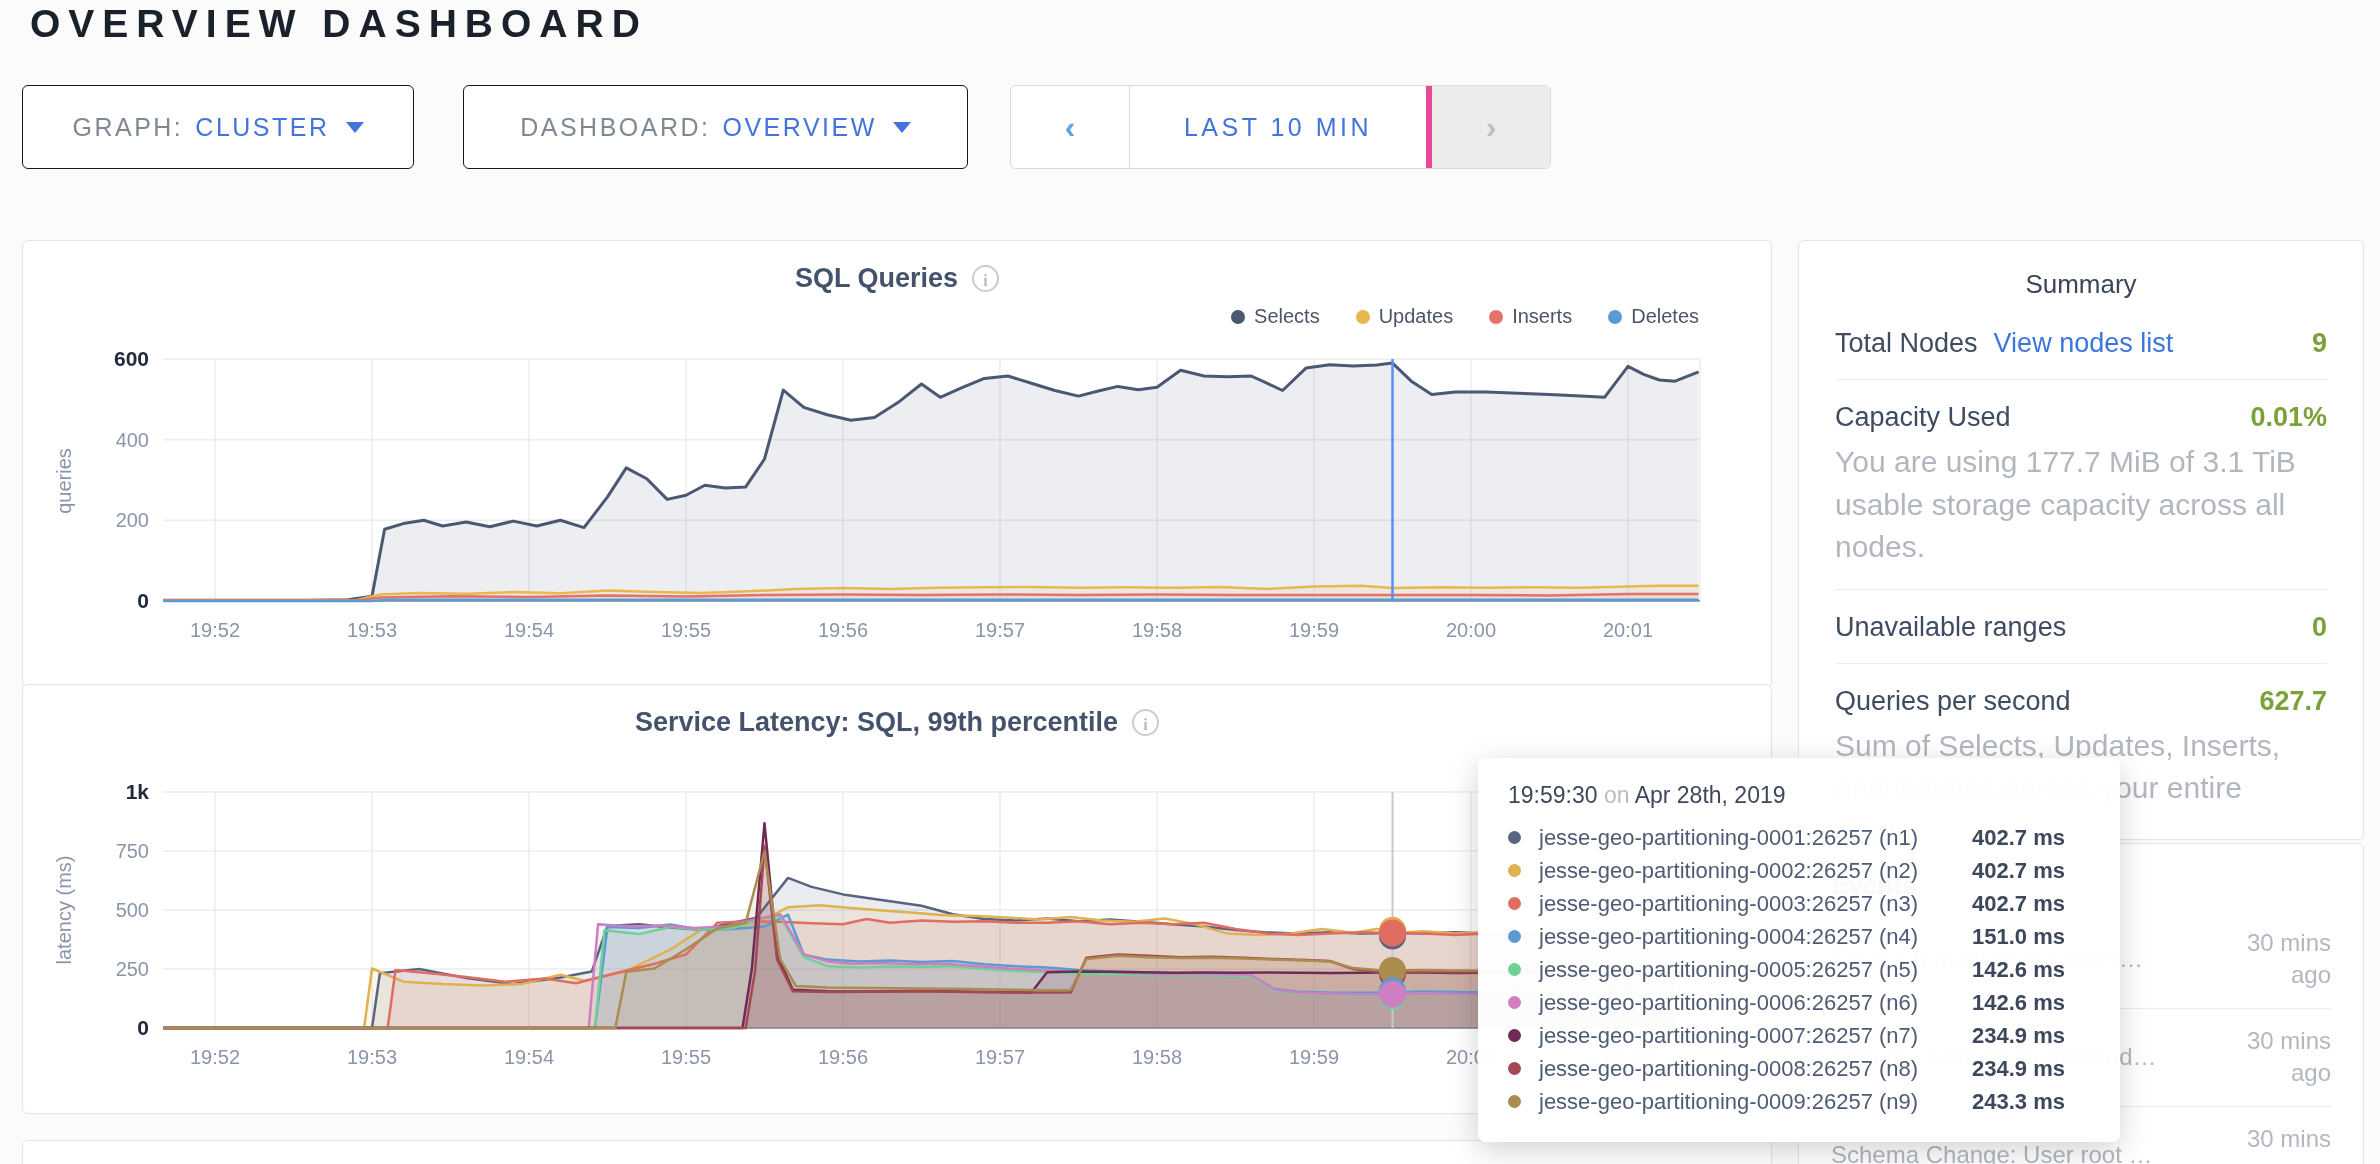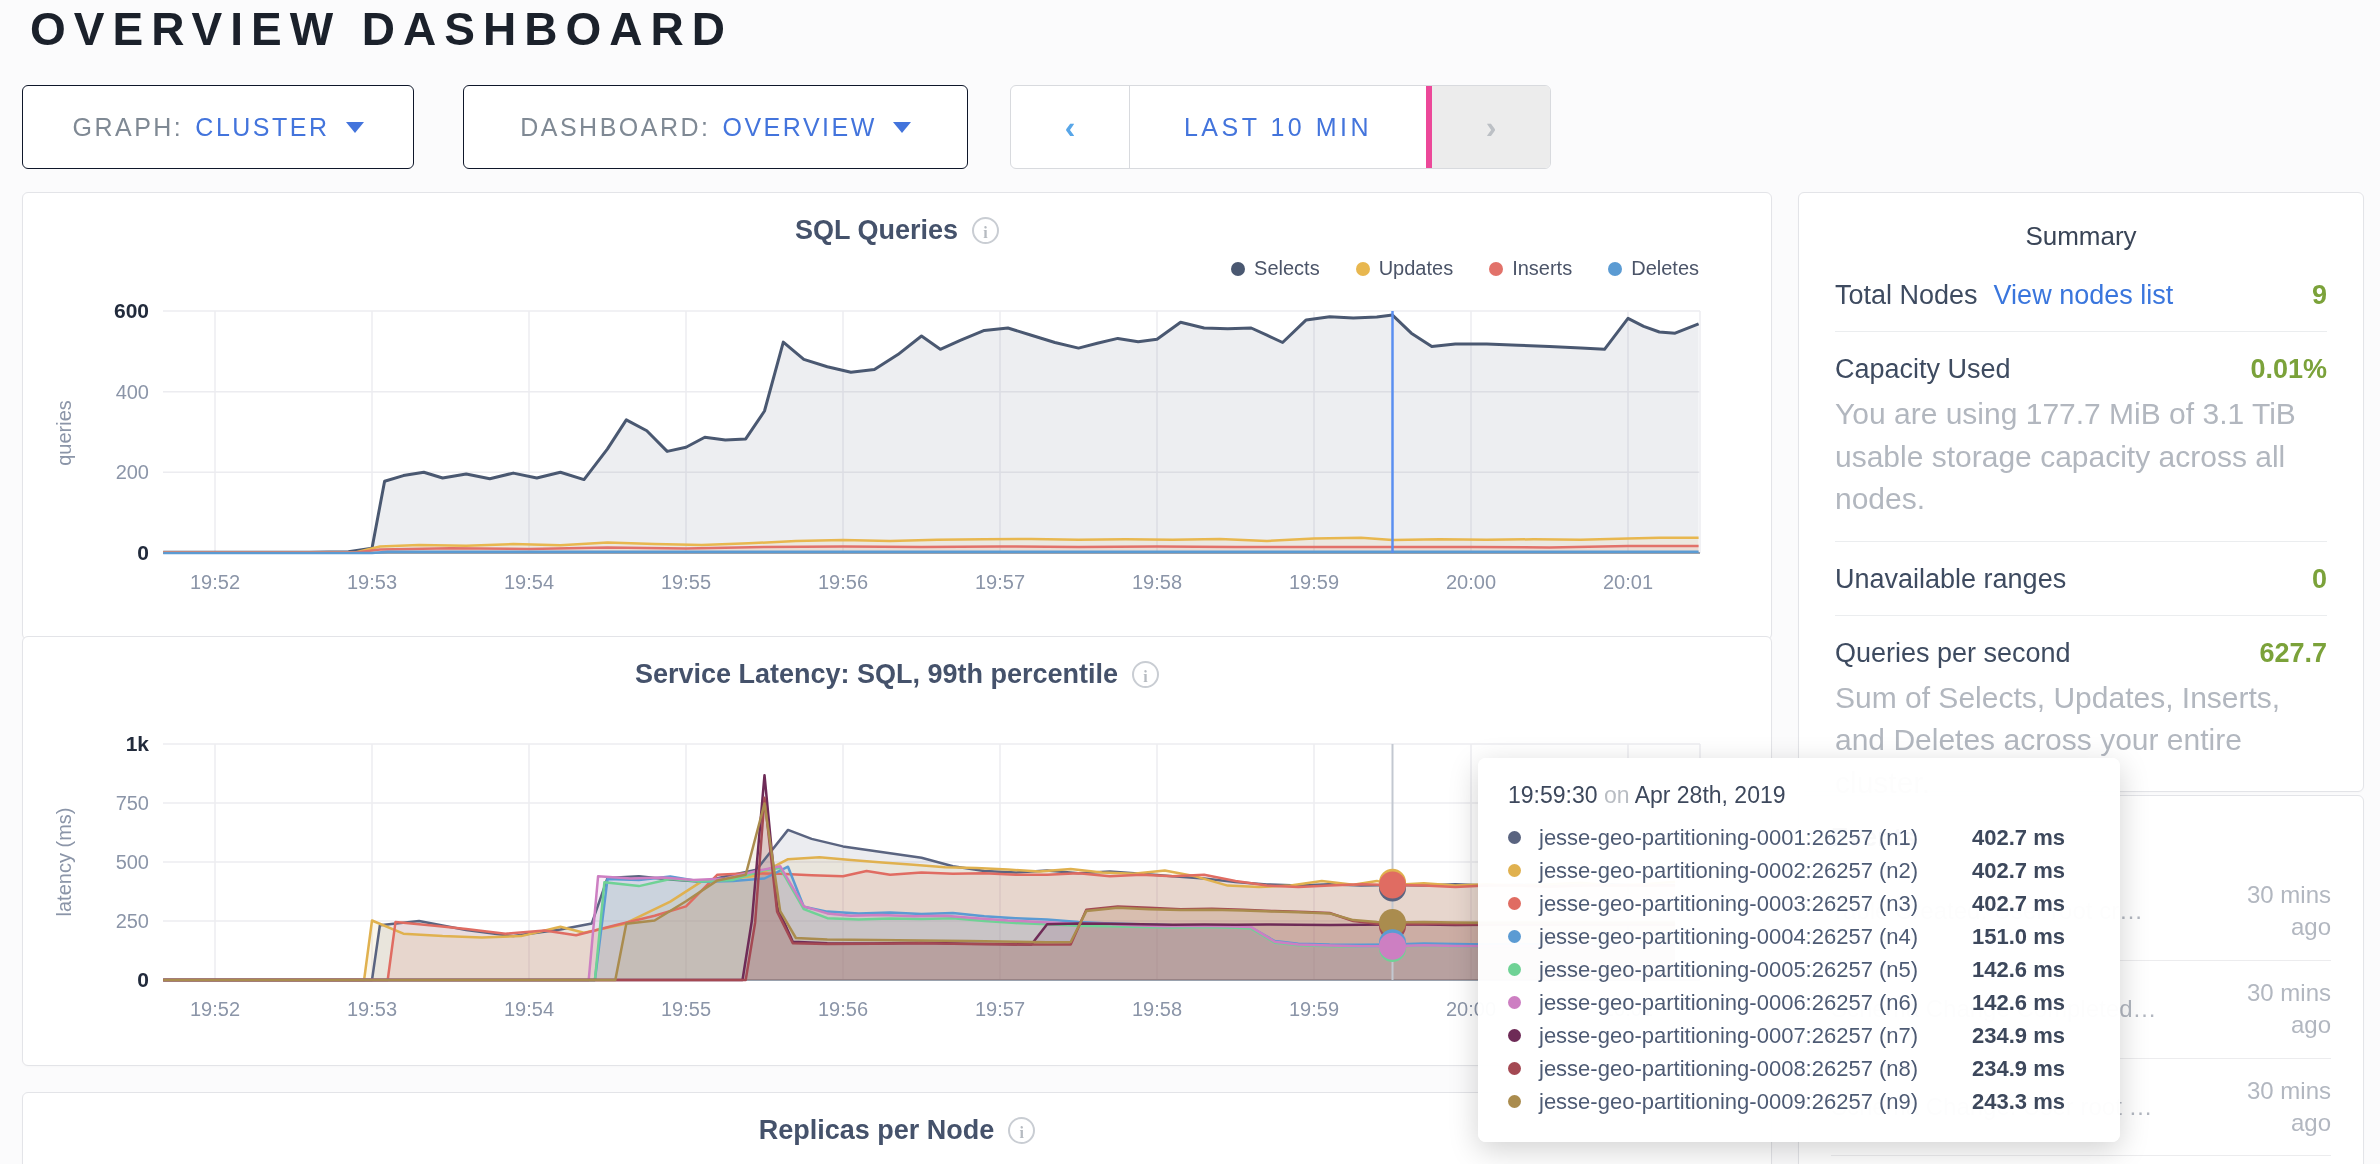--- a/index.html
+++ b/index.html
@@ -3,21 +3,21 @@
 <meta charset="utf-8">
 <style>
   html,body{margin:0;padding:0;}
   body{
     width:2380px;height:1164px;overflow:hidden;position:relative;
     background:#fbfbfc;font-family:"Liberation Sans","DejaVu Sans",sans-serif;
     -webkit-font-smoothing:antialiased;
   }
   .page-title{
     position:absolute;left:30px;top:2px;margin:0;
-    font-size:46px;font-weight:700;letter-spacing:8px;color:#1b212b;
+    font-size:39px;font-weight:700;letter-spacing:8px;color:#1b212b;
   }
   
   .controls{position:absolute;left:22px;top:85px;display:flex;align-items:center;}
   .dropdown{
     height:84px;background:#fff;border:1px solid #0f172a;border-radius:6px;
     display:flex;align-items:center;justify-content:center;cursor:pointer;
     font-size:25px;letter-spacing:2.5px;box-sizing:border-box;
   }
   .dd-graph{width:392px;margin-right:49px;}
   .dd-dash{width:505px;margin-right:42px;}
@@ -39,21 +39,21 @@
   .ts-prev{color:#58a6e8;}
   .ts-label{
     flex:1;display:flex;align-items:center;justify-content:center;
     border-left:1px solid #d8dade;border-right:6px solid #ec4899;
     color:#4374dc;font-size:25px;letter-spacing:3.5px;cursor:pointer;
   }
   .ts-next{background:#ececec;color:#bcc0c5;}
   
   .panel{
     position:absolute;background:#fff;border:1px solid #e3e4e8;border-radius:6px;
-    box-shadow:0 1px 2px rgba(0,0,0,0.02);box-sizing:border-box;
+    box-shadow:0 1px 2px rgba(0,0,0,0.02);box-sizing:border-box;margin-top:48px;
   }
   .p-sql{left:22px;top:192px;width:1750px;height:448px;}
   .p-lat{left:22px;top:636px;width:1750px;height:430px;}
   .p-rep{left:22px;top:1092px;width:1750px;height:130px;}
   .p-sum{left:1798px;top:192px;width:566px;height:600px;}
   .p-evt{left:1798px;top:795px;width:566px;height:420px;}
   .panel-title-row{
     position:absolute;top:22px;left:0;right:0;
     display:flex;align-items:center;justify-content:center;gap:14px;
   }

